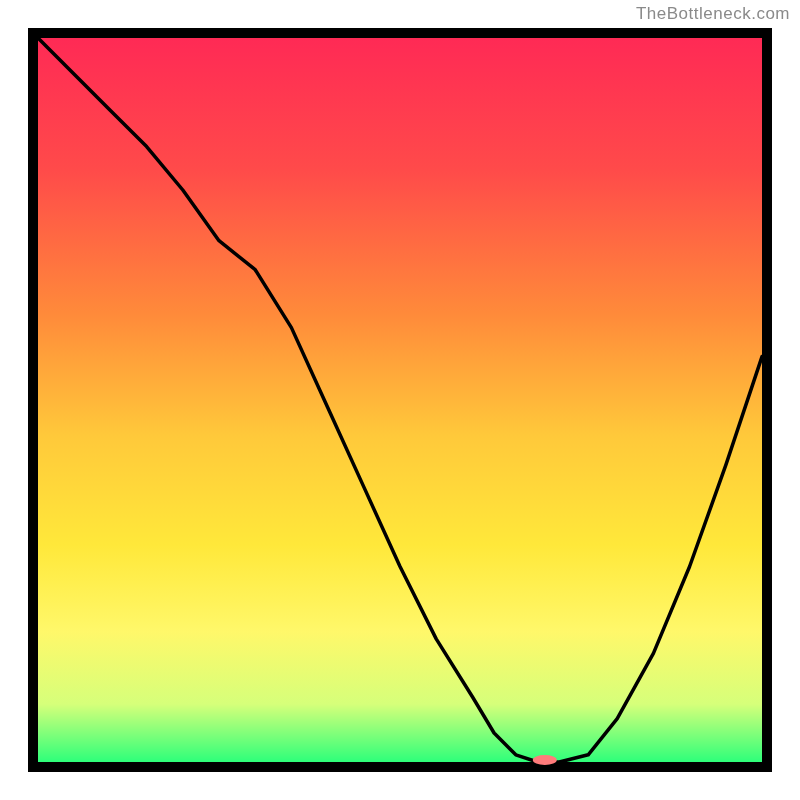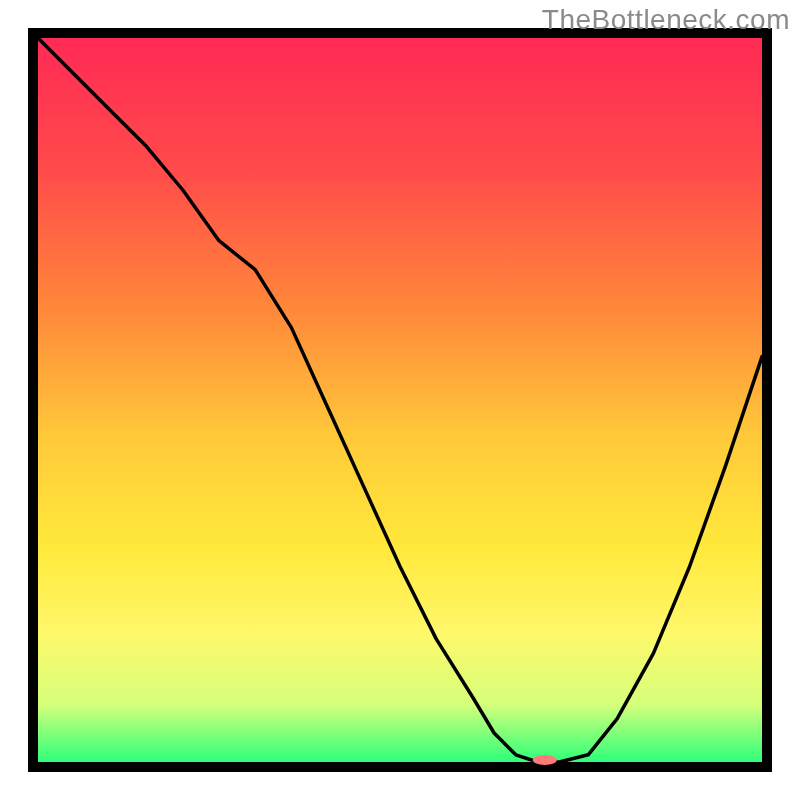--- a/index.html
+++ b/index.html
@@ -12,21 +12,21 @@
   }
   .frame {
     position: relative;
     width: 800px;
     height: 800px;
   }
   .watermark {
     position: absolute;
     top: 4px;
     right: 10px;
-    font-size: 28px;
+    font-size: 17px;
     color: #8a8a8a;
     font-weight: 500;
     letter-spacing: 0.5px;
     z-index: 5;
   }
   svg {
     display: block;
   }
 </style>
 </head>

